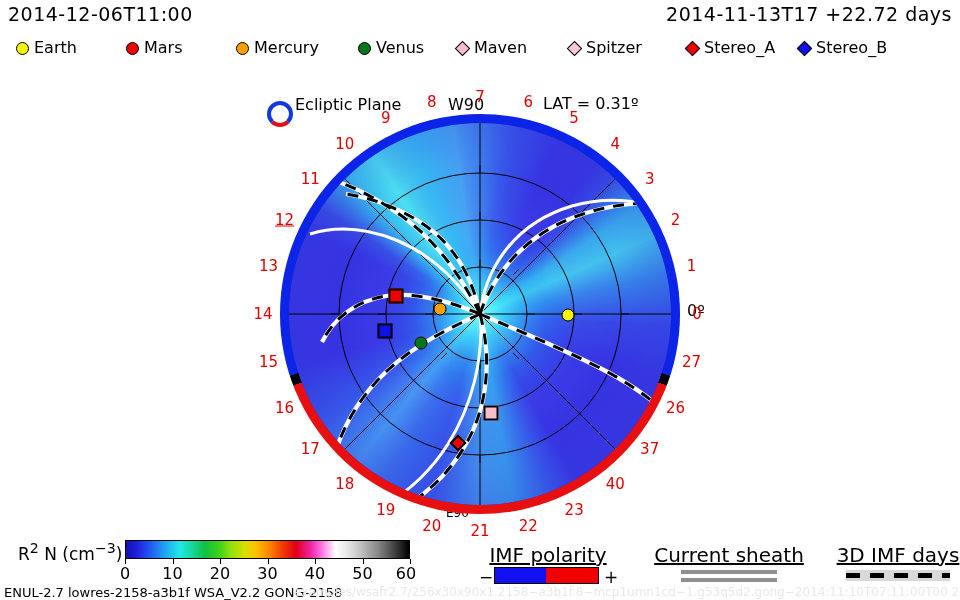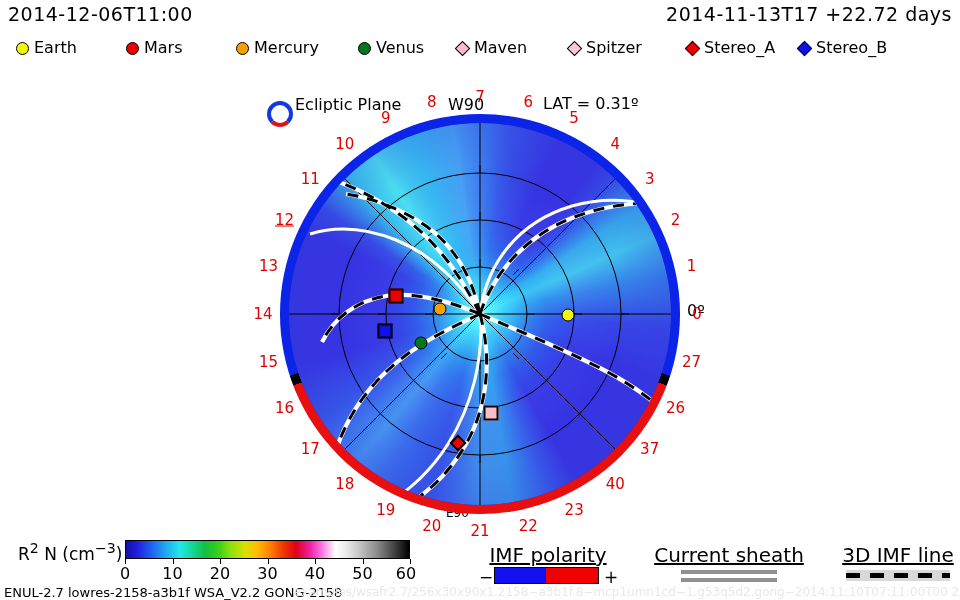--- a/index.html
+++ b/index.html
@@ -346,18 +346,18 @@
 
 <div class="abs bleg-title" style="left:548px;top:543px;">IMF polarity</div>
 <div class="abs" id="pol-minus">−</div>
 <div class="abs" id="pol-bar"></div>
 <div class="abs" id="pol-plus">+</div>
 
 <div class="abs bleg-title" style="left:729px;top:543px;text-align:right;">Current sheath</div>
 <div class="abs sheath-line" style="left:681px;top:570px;"></div>
 <div class="abs sheath-line" style="left:681px;top:578px;"></div>
 
-<div class="abs bleg-title" style="left:898px;top:543px;">3D IMF line</div>
+<div class="abs bleg-title" style="left:898px;top:543px;">3D IMF days</div>
 <div class="abs" id="imf3d-bg"></div>
 <div class="abs" id="imf3d-dash"></div>
 
 <div class="abs" id="footer-id">ENUL-2.7 lowres-2158-a3b1f WSA_V2.2 GONG-2158</div>
 <div class="abs" id="watermark">examples/wsafr2.7/256x30x90x1.2158−a3b1f.8−mcp1umn1cd−1.g53q5d2.gong−2014:11:10T07:11:00T00   2014−12−06</div>
 
 </body></html>

